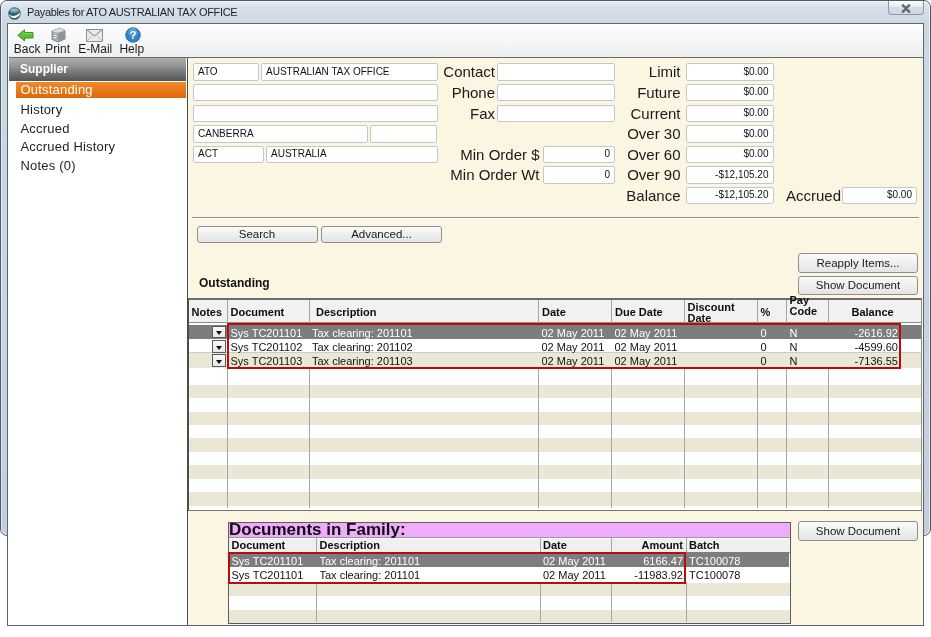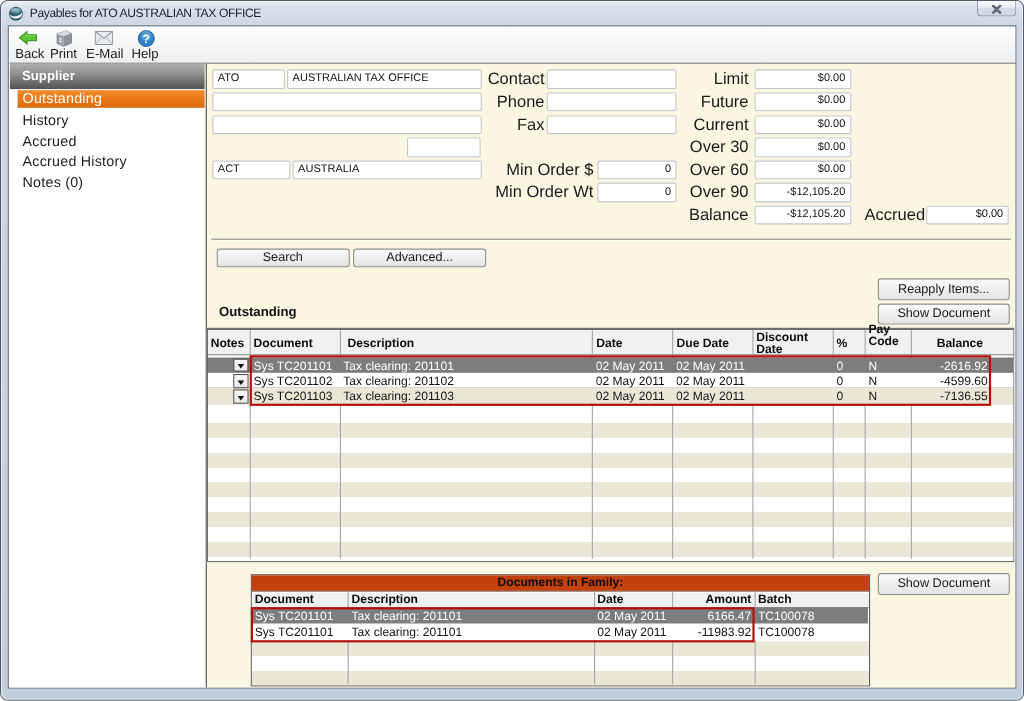--- a/index.html
+++ b/index.html
@@ -1,15 +1,15 @@
 <!DOCTYPE html>
 <html><head><meta charset="utf-8"><style>
 *{margin:0;padding:0;box-sizing:border-box;}
 html,body{width:931px;height:637px;overflow:hidden;background:#fff;}
-#win{position:relative;width:931px;height:637px;font-family:"Liberation Sans",sans-serif;}
+#win{position:relative;width:931px;height:536px;font-family:"Liberation Sans",sans-serif;}
 .abs{position:absolute;}
 
 #frame{position:absolute;inset:0;border-radius:7px;border:1px solid #4f5a66;
 background:linear-gradient(180deg,#e7eef5 0px,#d8e2ec 6px,#d2dce7 15px,#ccd7e3 23px,#c9d5e3 40%,#c2cedd 100%);}
 #frame:before{content:"";position:absolute;inset:0;border-radius:6px;border:1px solid rgba(255,255,255,.55);}
 #titletext{position:absolute;left:27px;top:5.5px;font-size:11px;letter-spacing:-0.35px;color:#17222e;}
 #appicon{position:absolute;left:8px;top:6px;}
 #closebtn{position:absolute;left:888px;top:1px;width:36px;height:14px;border:1px solid #8d97a5;border-top:none;
 border-radius:0 0 4px 4px;background:linear-gradient(#fbfcfd,#e8edf3 45%,#d3dbe5 50%,#cfd8e2);
 text-align:center;font-size:10px;font-weight:bold;color:#5d6672;line-height:13px;text-shadow:0 1px 0 #fff;}
@@ -103,20 +103,21 @@
   <div id="sborange">Outstanding</div>
   <div class="sbitem" style="top:102px;">History</div>
   <div class="sbitem" style="top:120.7px;">Accrued</div>
   <div class="sbitem" style="top:139.4px;">Accrued History</div>
   <div class="sbitem" style="top:158.1px;">Notes (0)</div>
 
   <div class="inp" style="left:193px;top:63.3px;width:66px;">ATO</div>
   <div class="inp" style="left:261px;top:63.3px;width:177px;">AUSTRALIAN TAX OFFICE</div>
   <div class="inp" style="left:193px;top:83.9px;width:245px;"></div>
   <div class="inp" style="left:193px;top:104.5px;width:245px;"></div>
+  <div class="inp" style="left:193px;top:125.1px;width:175px;">CANBERRA</div>
   <div class="inp" style="left:369.5px;top:125.1px;width:67.5px;"></div>
   <div class="inp" style="left:193px;top:145.7px;width:71px;">ACT</div>
   <div class="inp" style="left:266px;top:145.7px;width:172px;">AUSTRALIA</div>
 
   <div class="lbl" style="left:425px;top:63.3px;width:70px;">Contact</div>
   <div class="lbl" style="left:425px;top:83.9px;width:70px;">Phone</div>
   <div class="lbl" style="left:425px;top:104.5px;width:70px;">Fax</div>
   <div class="inp" style="left:497px;top:63.3px;width:118px;"></div>
   <div class="inp" style="left:497px;top:83.9px;width:118px;"></div>
   <div class="inp" style="left:497px;top:104.5px;width:118px;"></div>
@@ -204,22 +205,22 @@
   <div class="cell" style="left:789.5px;top:355.2px;">N</div>
   <div class="cell rt" style="left:798px;top:355.2px;width:100px;text-align:right;">-7136.55</div>
 
   <div class="ddbtn" style="left:211.5px;top:325.8px;"></div>
   <div class="ddbtn" style="left:211.5px;top:340px;"></div>
   <div class="ddbtn" style="left:211.5px;top:354.2px;"></div>
 
   <div class="redbox" style="left:226.8px;top:323px;width:674.7px;height:46.4px;"></div>
 
   <div class="abs" style="left:228px;top:522px;width:563px;height:102px;border:1.6px solid #5e5e5e;background:#fff;">
-    <div class="abs" style="left:0;top:0;width:100%;height:14.6px;background:#c2410c;border-bottom:1px solid #9a9a9a;
-      text-align:center;font-size:11px;font-weight:bold;color:#0d0d0d;line-height:14px;">Documents in Family:</div>
+    <div class="abs" style="left:0;top:0;width:100%;height:14.6px;background:#f0abfc;border-bottom:1px solid #9a9a9a;
+      font-size:17px;font-weight:bold;color:#0d0d0d;line-height:14px;">Documents in Family:</div>
     <div class="abs" style="left:0;top:15.6px;width:100%;height:14.4px;background:#f0f0f0;border-bottom:1px solid #9a9a9a;"></div>
     <div class="abs" style="left:0;top:60px;width:100%;height:40px;
       background:repeating-linear-gradient(180deg,#ebe7d6 0px,#ebe7d6 13.4px,#fff 13.4px,#fff 26.8px);"></div>
   </div>
   <div class="hcell" style="left:231.5px;top:539.5px;">Document</div>
   <div class="hcell" style="left:319.5px;top:539.5px;">Description</div>
   <div class="hcell" style="left:543px;top:539.5px;">Date</div>
   <div class="hcell rt" style="left:583px;top:539.5px;width:100px;">Amount</div>
   <div class="hcell" style="left:689px;top:539.5px;">Batch</div>
   <div class="vline" style="left:315.5px;top:537.6px;height:84.8px;"></div>

